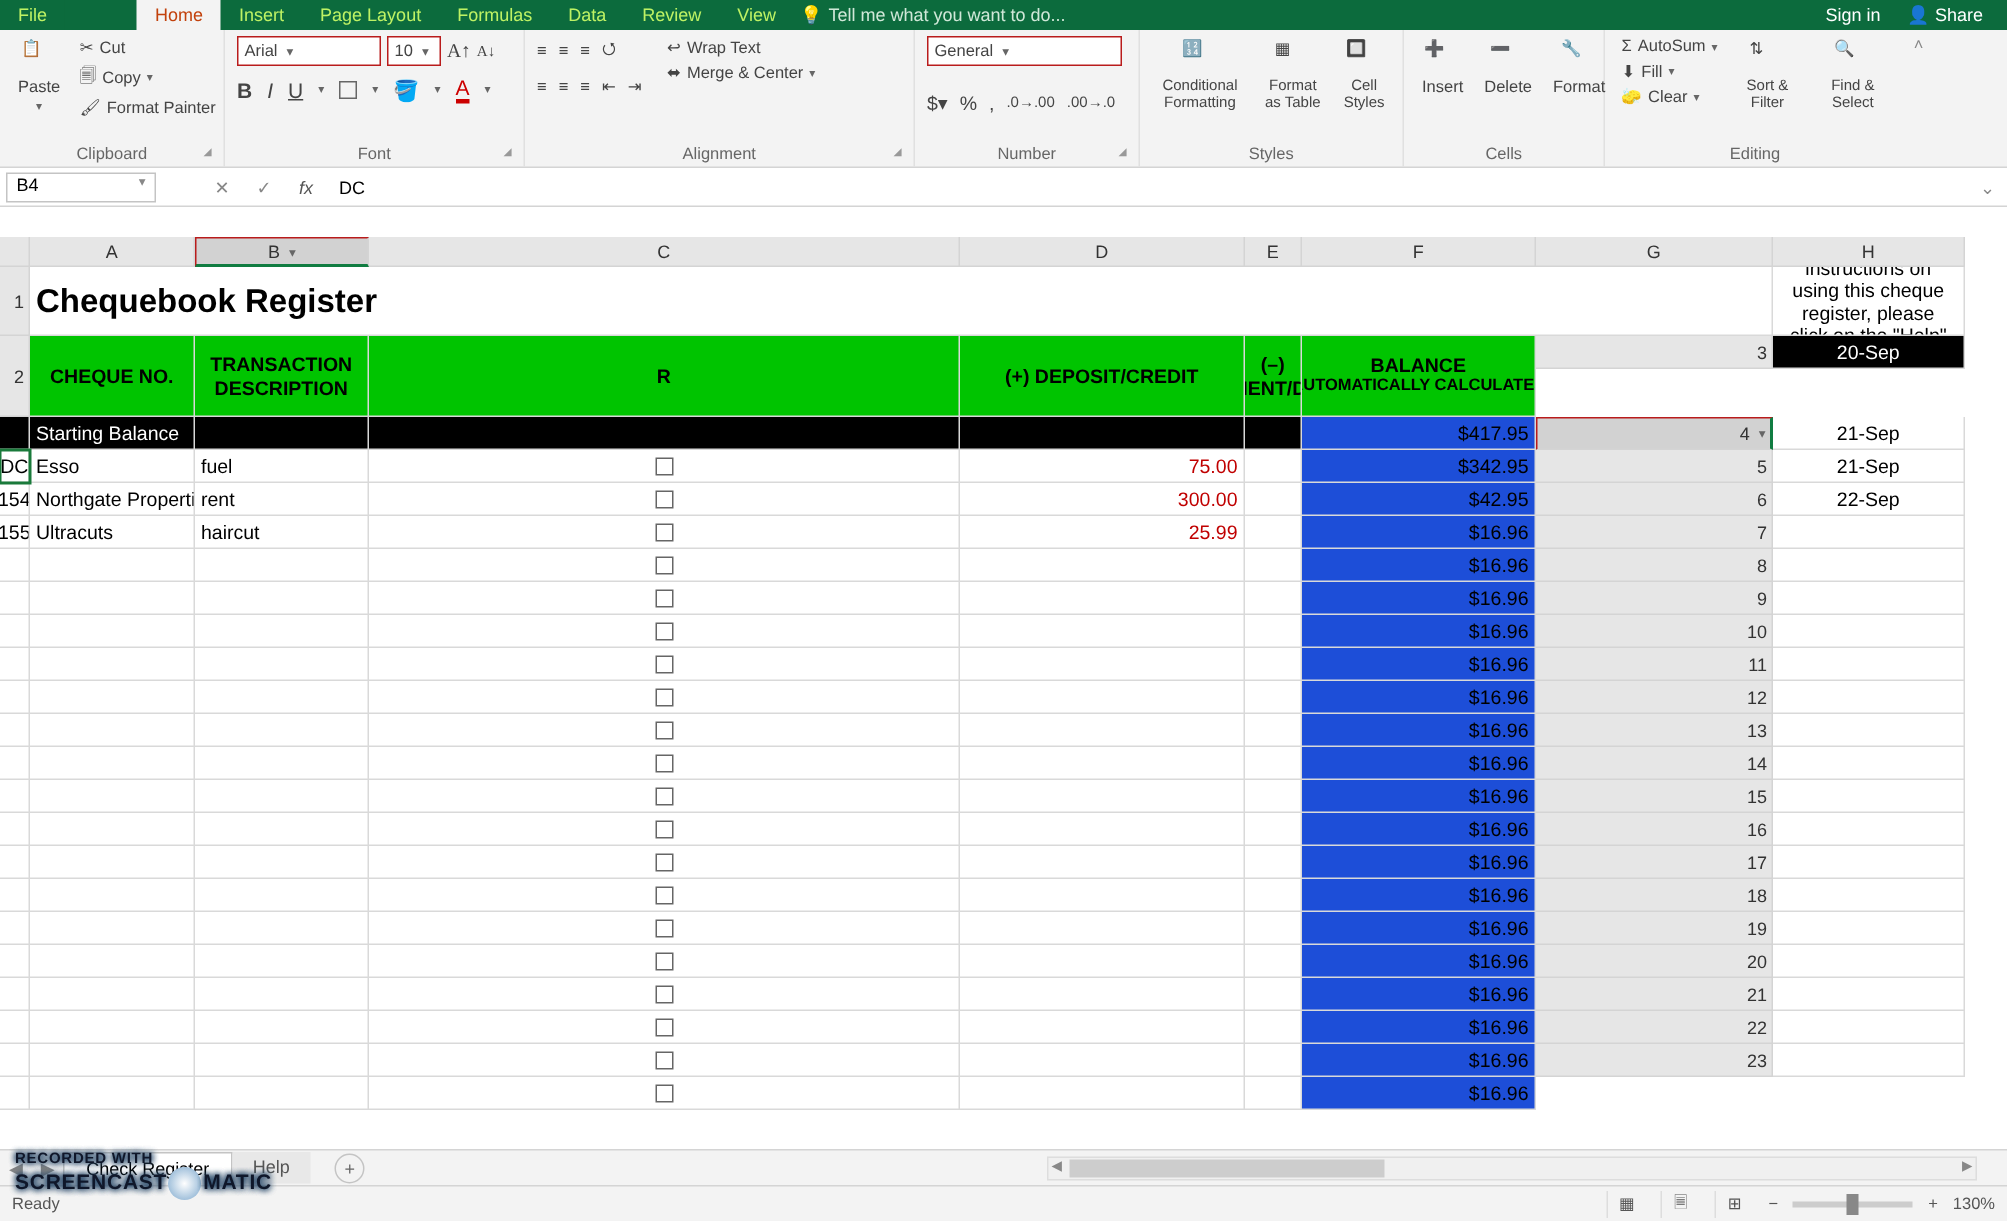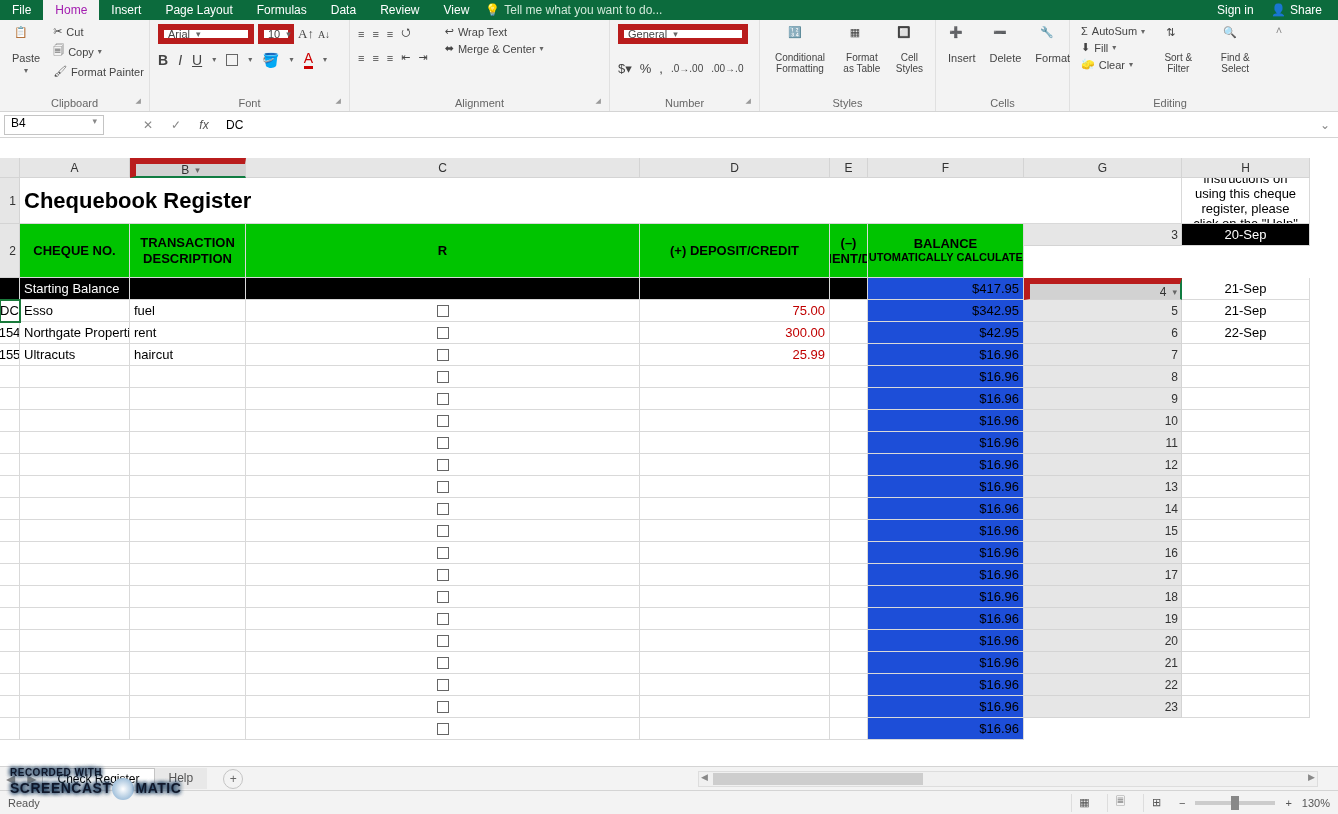--- a/index.html
+++ b/index.html
@@ -1,39 +1,39 @@
 <!DOCTYPE html>
 <html><head>
 <meta charset="utf-8">
 <style>
 * { box-sizing: border-box; margin: 0; padding: 0; font-family: "Segoe UI", Arial, sans-serif; }
 body { background: #fff; width: 1338px; height: 814px; overflow: hidden; position: relative; font-size: 12px; }
 
 
 .titlebar { height: 20px; background: #0c6b3d; display: flex; align-items: center; color: #fff; font-size: 12px; }
 .tabs { display: flex; height: 20px; }
-.tab { padding: 0 12px; display: flex; align-items: center; cursor: pointer; color: #ffffff; }
-.tab.active { background: #f3f3f3; color: #a21caf; }
+.tab { padding: 0 12px; display: flex; align-items: center; cursor: pointer; color: #bef264; }
+.tab.active { background: #f3f3f3; color: #c2410c; margin-left: 48px; }
 .tab.file { background: #0c6b3d; }
 .tellme { color: #d0e8d8; margin-left: 4px; display: flex; align-items: center; gap: 4px; }
 .tellme .bulb { font-size: 12px; }
 .titlebar .right { margin-left: auto; display: flex; gap: 18px; padding-right: 16px; }
 
 
 .ribbon { height: 92px; background: #f3f3f3; border-bottom: 1px solid #d4d4d4; display: flex; font-size: 11px; color: #444; }
 .group { border-right: 1px solid #e0e0e0; padding: 4px 8px 2px; display: flex; flex-direction: column; justify-content: space-between; }
 .group-body { display: flex; gap: 6px; align-items: flex-start; flex: 1; }
 .group-label { text-align: center; color: #666; font-size: 11px; padding-top: 2px; position: relative; }
 .group-label::after { content: "◢"; position: absolute; right: 0; font-size: 7px; color: #999; }
 .group-label.noexp::after { content: ""; }
 .vcol { display: flex; flex-direction: column; gap: 2px; }
 .vcol .item { display: flex; align-items: center; gap: 4px; padding: 1px 3px; cursor: pointer; white-space: nowrap; }
 .btn-lg { display: flex; flex-direction: column; align-items: center; gap: 2px; padding: 2px 4px; cursor: pointer; }
 .btn-lg .ic { width: 24px; height: 24px; }
-.sel { border: 6px solid #b91c1c; background: #fff; font-size: 11px; height: 20px; padding: 0 4px; display: flex; align-items: center; gap: 6px; }
+.sel { border: 1px solid #b91c1c; background: #fff; font-size: 11px; height: 20px; padding: 0 4px; display: flex; align-items: center; gap: 6px; }
 .sel::after { content: "▾"; color: #666; font-size: 9px; }
 .row { display: flex; gap: 4px; align-items: center; }
 .mini { font-size: 13px; font-family: "Times New Roman", serif; }
 
 
 .fxrow { height: 26px; border-bottom: 1px solid #d4d4d4; display: flex; align-items: center; font-size: 12px; background:#fff; }
 .namebox { width: 100px; height: 20px; border: 1px solid #c4c4c4; margin-left: 4px; padding: 0 6px; display: flex; justify-content: space-between; }
 .namebox::after { content:"▾"; color:#888; font-size:9px; }
 .fxctl { width: 28px; text-align: center; color: #888; }
 .fxi { font-style: italic; color:#555; }

